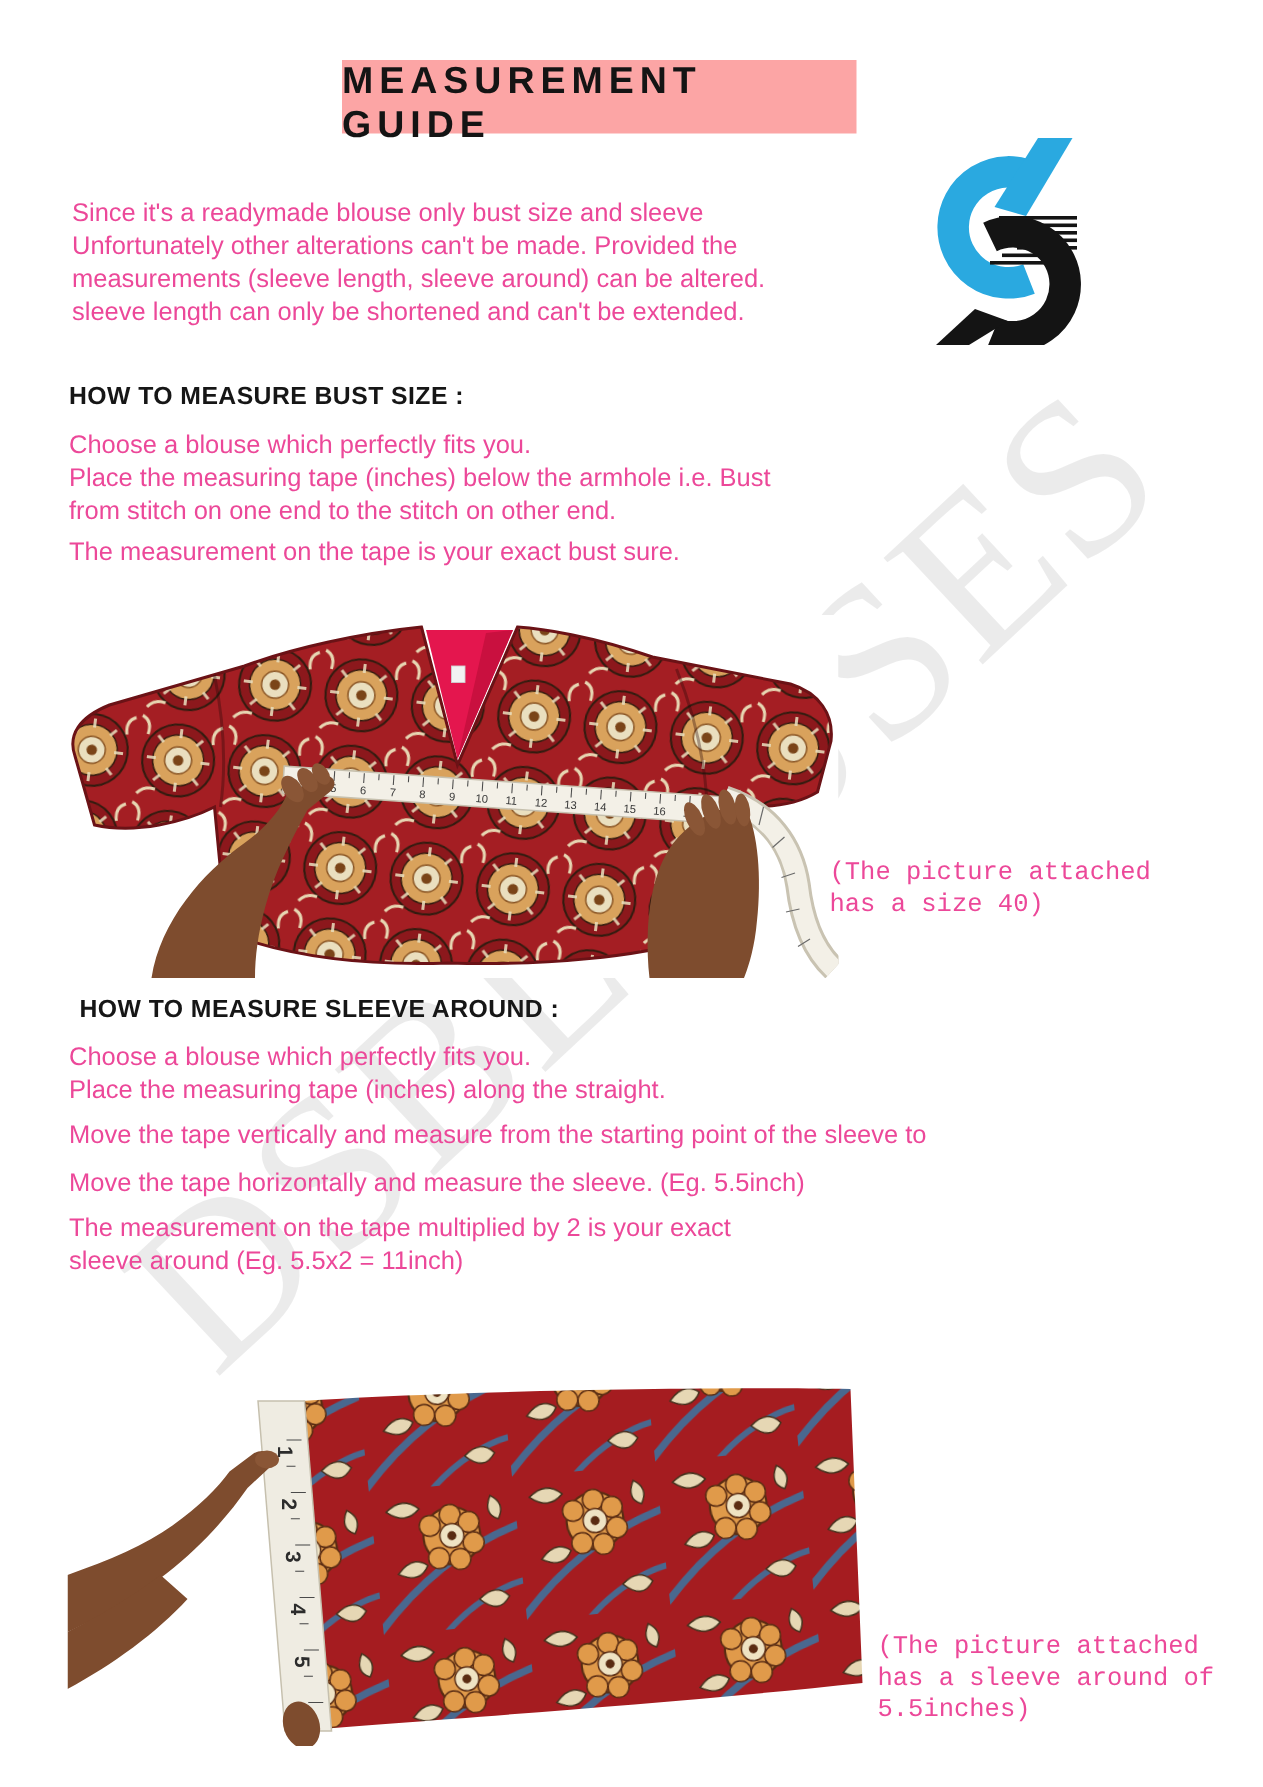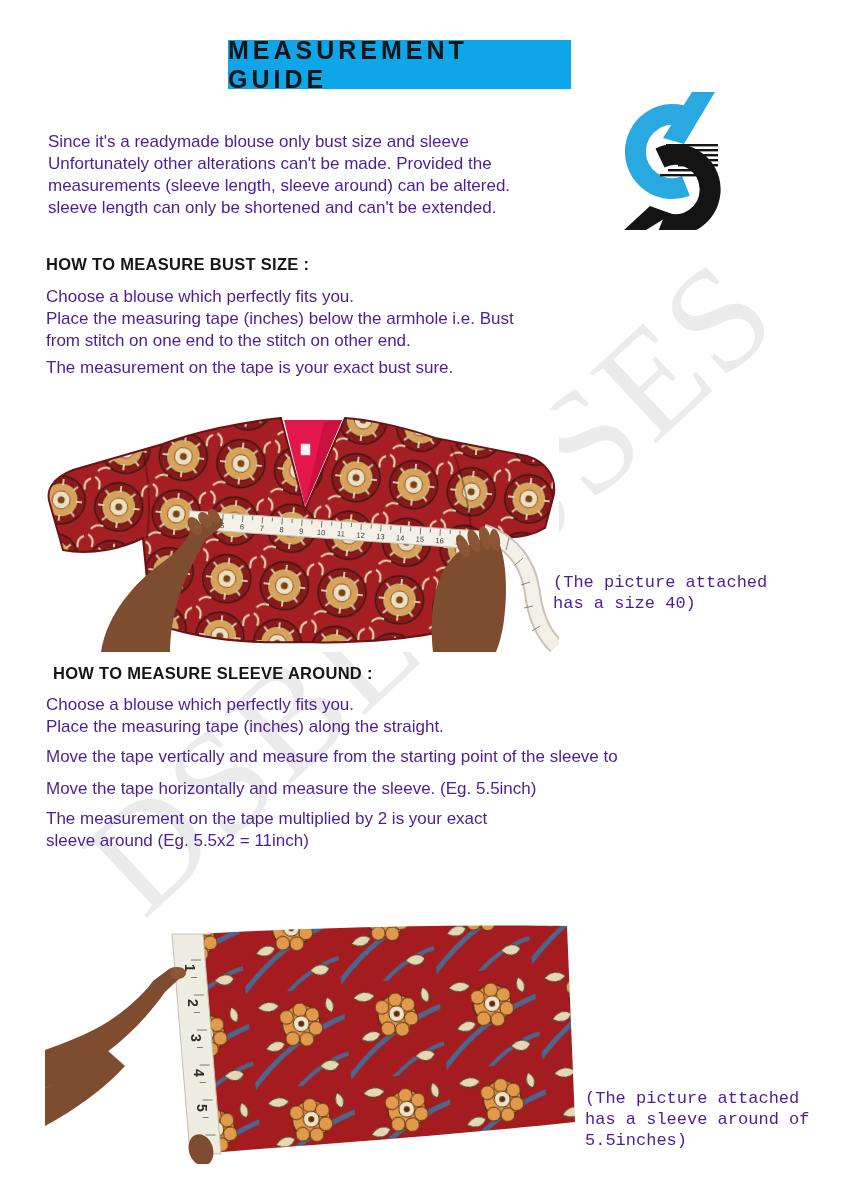--- a/index.html
+++ b/index.html
@@ -13,29 +13,29 @@
     position:absolute; left:52px; top:822px; z-index:1;
     font-family:"Liberation Serif", serif;
     font-size:148px; letter-spacing:3px; white-space:nowrap;
     color:#000; opacity:0.075;
     transform:rotate(-43deg); transform-origin:0 0;
     pointer-events:none; user-select:none;
   }
   
   .title-bar{
     position:absolute; left:228px; top:40px; width:343px; height:49px; z-index:2;
-    background:#0ea5e9; display:flex; align-items:center; justify-content:center;
+    background:#fca5a5; display:flex; justify-content:center;
   }
   .title-bar h1{
     margin:0; font-size:25px; font-weight:bold; letter-spacing:4px; color:#141414;
   }
   .logo{ position:absolute; left:602px; top:92px; z-index:2; }
   
   .tblock{ position:absolute; z-index:2; }
-  .t-line{ font-size:17px; line-height:22px; white-space:nowrap; color:#4c1d95; }
+  .t-line{ font-size:17px; line-height:22px; white-space:nowrap; color:#ec4899; }
   .gap-s{ margin-top:5px; } .gap-m{ margin-top:8px; } .gap-l{ margin-top:10px; }
   .section-heading{
     position:absolute; z-index:2; margin:0;
     font-size:16.5px; font-weight:bold; color:#161616; letter-spacing:.3px; white-space:nowrap;
   }
   .caption{ position:absolute; z-index:2;font-family:Liberation Mono, monospace; }
   .caption .t-line{ line-height:21px; }
   figure{ margin:0; position:absolute; z-index:2; }
   .tape-num{ font-size:7.5px; fill:#3a3a3a; font-family:"Liberation Sans",sans-serif; }
   .tape-num2{ font-size:14px; font-weight:bold; fill:#2c2c2c; font-family:"Liberation Sans",sans-serif; }

